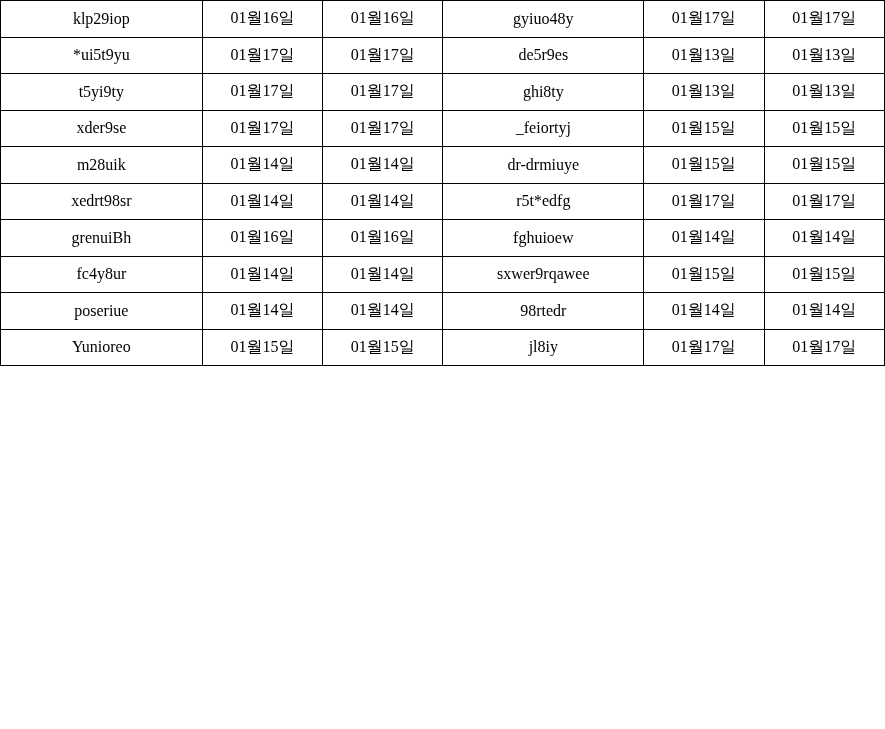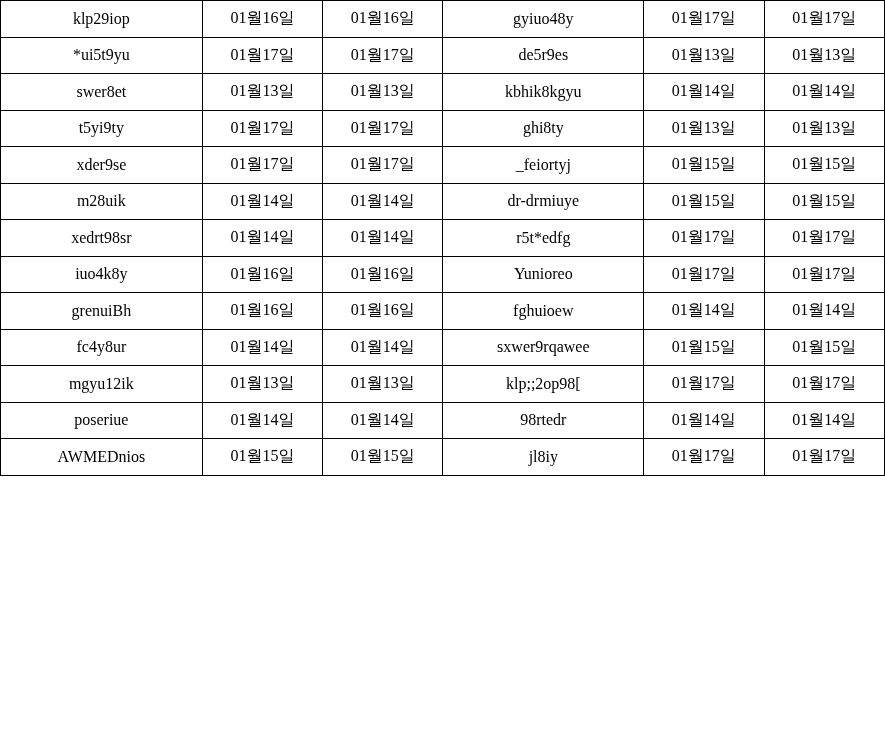--- a/index.html
+++ b/index.html
@@ -64,28 +64,20 @@
       </tr>
       <tr>
         <td class="name-cell">*ui5t9yu</td>
         <td class="date-cell">01월17일</td>
         <td class="date-cell">01월17일</td>
         <td class="name-cell">de5r9es</td>
         <td class="date-cell">01월13일</td>
         <td class="date-cell">01월13일</td>
       </tr>
       <tr>
-        <td class="name-cell">swer8et</td>
-        <td class="date-cell">01월13일</td>
-        <td class="date-cell">01월13일</td>
-        <td class="name-cell">kbhik8kgyu</td>
-        <td class="date-cell">01월14일</td>
-        <td class="date-cell">01월14일</td>
-      </tr>
-      <tr>
         <td class="name-cell">t5yi9ty</td>
         <td class="date-cell">01월17일</td>
         <td class="date-cell">01월17일</td>
         <td class="name-cell">ghi8ty</td>
         <td class="date-cell">01월13일</td>
         <td class="date-cell">01월13일</td>
       </tr>
       <tr>
         <td class="name-cell">xder9se</td>
         <td class="date-cell">01월17일</td>
@@ -104,61 +96,45 @@
       </tr>
       <tr>
         <td class="name-cell">xedrt98sr</td>
         <td class="date-cell">01월14일</td>
         <td class="date-cell">01월14일</td>
         <td class="name-cell">r5t*edfg</td>
         <td class="date-cell">01월17일</td>
         <td class="date-cell">01월17일</td>
       </tr>
       <tr>
-        <td class="name-cell">iuo4k8y</td>
-        <td class="date-cell">01월16일</td>
-        <td class="date-cell">01월16일</td>
-        <td class="name-cell">Yunioreo</td>
-        <td class="date-cell">01월17일</td>
-        <td class="date-cell">01월17일</td>
-      </tr>
-      <tr>
         <td class="name-cell">grenuiBh</td>
         <td class="date-cell">01월16일</td>
         <td class="date-cell">01월16일</td>
         <td class="name-cell">fghuioew</td>
         <td class="date-cell">01월14일</td>
         <td class="date-cell">01월14일</td>
       </tr>
       <tr>
         <td class="name-cell">fc4y8ur</td>
         <td class="date-cell">01월14일</td>
         <td class="date-cell">01월14일</td>
         <td class="name-cell">sxwer9rqawee</td>
         <td class="date-cell">01월15일</td>
         <td class="date-cell">01월15일</td>
       </tr>
       <tr>
-        <td class="name-cell">mgyu12ik</td>
-        <td class="date-cell">01월13일</td>
-        <td class="date-cell">01월13일</td>
-        <td class="name-cell">klp;;2op98[</td>
-        <td class="date-cell">01월17일</td>
-        <td class="date-cell">01월17일</td>
-      </tr>
-      <tr>
         <td class="name-cell">poseriue</td>
         <td class="date-cell">01월14일</td>
         <td class="date-cell">01월14일</td>
         <td class="name-cell">98rtedr</td>
         <td class="date-cell">01월14일</td>
         <td class="date-cell">01월14일</td>
       </tr>
       <tr>
-        <td class="name-cell">AWMEDnios</td>
+        <td class="name-cell">Yunioreo</td>
         <td class="date-cell">01월15일</td>
         <td class="date-cell">01월15일</td>
         <td class="name-cell">jl8iy</td>
         <td class="date-cell">01월17일</td>
         <td class="date-cell">01월17일</td>
       </tr>
     </tbody>
 </table>
 
 </body></html>

